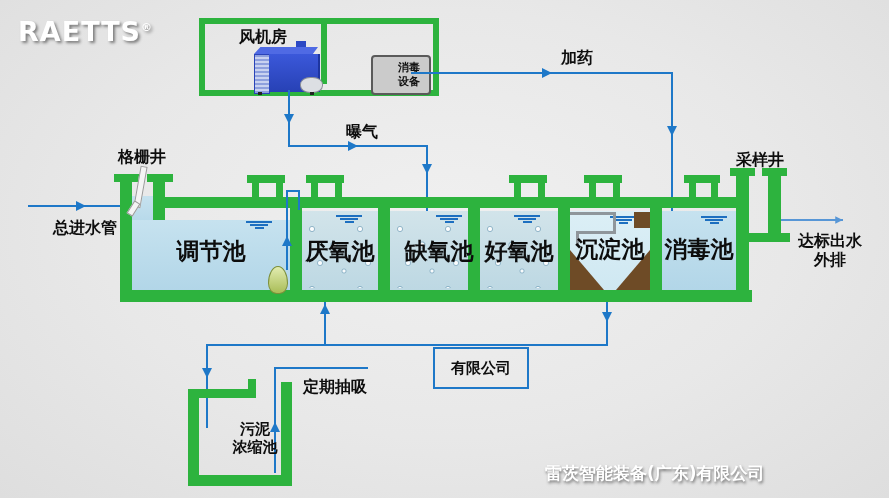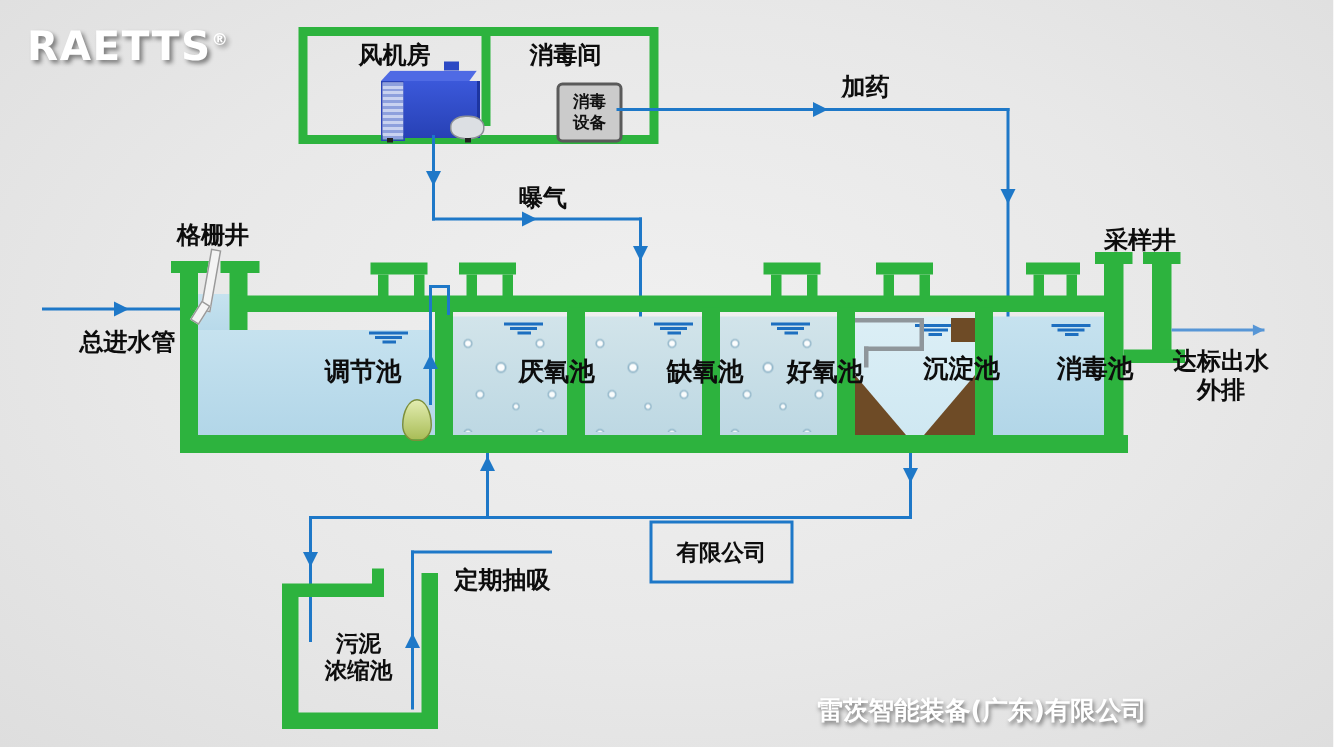--- a/index.html
+++ b/index.html
@@ -12,22 +12,22 @@
   html,body{margin:0;padding:0;}
   body{font-family:"DejaVu Sans","Liberation Sans",sans-serif;}
   #stage{
     position:relative;width:889px;height:498px;overflow:hidden;
     background:radial-gradient(ellipse at 50% 45%, #f0f0f0 0%, #e8e8e8 55%, #dedede 100%);
   }
   .g{position:absolute;background:var(--green);}
   .ln{position:absolute;background:var(--blue);}
   .ln.thin{background:var(--blue-light);}
   .lb{position:absolute;font-weight:bold;color:var(--ink);text-align:center;font-size:16px;line-height:1.2;}
-  .lb.tank{font-size:17px;padding-left:31px;}
-  .pre{white-space:pre-line;}
+  .lb.tank{font-size:23px;}
+  .pre{white-space:pre-line;padding-left:16px;}
   .ar{position:absolute;width:0;height:0;}
   .ar-r{border-top:5px solid transparent;border-bottom:5px solid transparent;border-left:10px solid var(--blue);}
   .ar-d{border-left:5px solid transparent;border-right:5px solid transparent;border-top:10px solid var(--blue);}
   .ar-u{border-left:5px solid transparent;border-right:5px solid transparent;border-bottom:10px solid var(--blue);}
   .ar-r.sm{transform:scale(.75);border-left-color:var(--blue-light);}
   .water{position:absolute;}
   .w-plain{background:linear-gradient(180deg,#c6e2ef 0%,#b2d6e8 100%);}
   .w-bio{background:linear-gradient(180deg,#d2e4ea 0%,#bdd8e3 100%);}
   .w-settle{background:linear-gradient(180deg,#dcEFf6 0%,#cfe8f2 100%);}
   .bub::before{
@@ -65,21 +65,20 @@
 </head>
 <body>
 
 <div id="stage">
 
   <div id="logo"><span>RAETTS</span><sup>®</sup></div>
 
   <div id="topbox"></div>
   <div class="g" style="left:321px;top:24px;width:6px;height:60px;"></div>
   <div class="lb" style="left:205px;top:27px;width:116px;">风机房</div>
-  <div class="lb" style="left:322px;top:27px;width:110px;">消毒间</div>
 
   <div class="blower-part" style="left:254px;top:47px;width:64px;height:7px;background:#4f6ae4;clip-path:polygon(10% 0,100% 0,92% 100%,0 100%);"></div>
   <div class="blower-part" style="left:254px;top:54px;width:14px;height:38px;border:1px solid #2a43b8;background:repeating-linear-gradient(0deg,#8ea0dd 0 2px,#c9d2f0 2px 4px);"></div>
   <div class="blower-part" style="left:269px;top:54px;width:49px;height:38px;background:linear-gradient(180deg,#3b58da 0%,#2741b5 100%);border-right:2px solid #1d35a0;"></div>
   <div class="blower-part" style="left:296px;top:41px;width:10px;height:6px;background:#2c49c4;"></div>
   <div class="blower-part" style="left:300px;top:77px;width:21px;height:14px;background:#dcdfe3;border:1px solid #8a8f96;border-radius:45%;"></div>
   <div class="blower-part" style="left:258px;top:92px;width:4px;height:3px;background:#222;"></div>
   <div class="blower-part" style="left:310px;top:92px;width:4px;height:3px;background:#222;"></div>
 
   <div id="equipbox" class="pre">消毒

